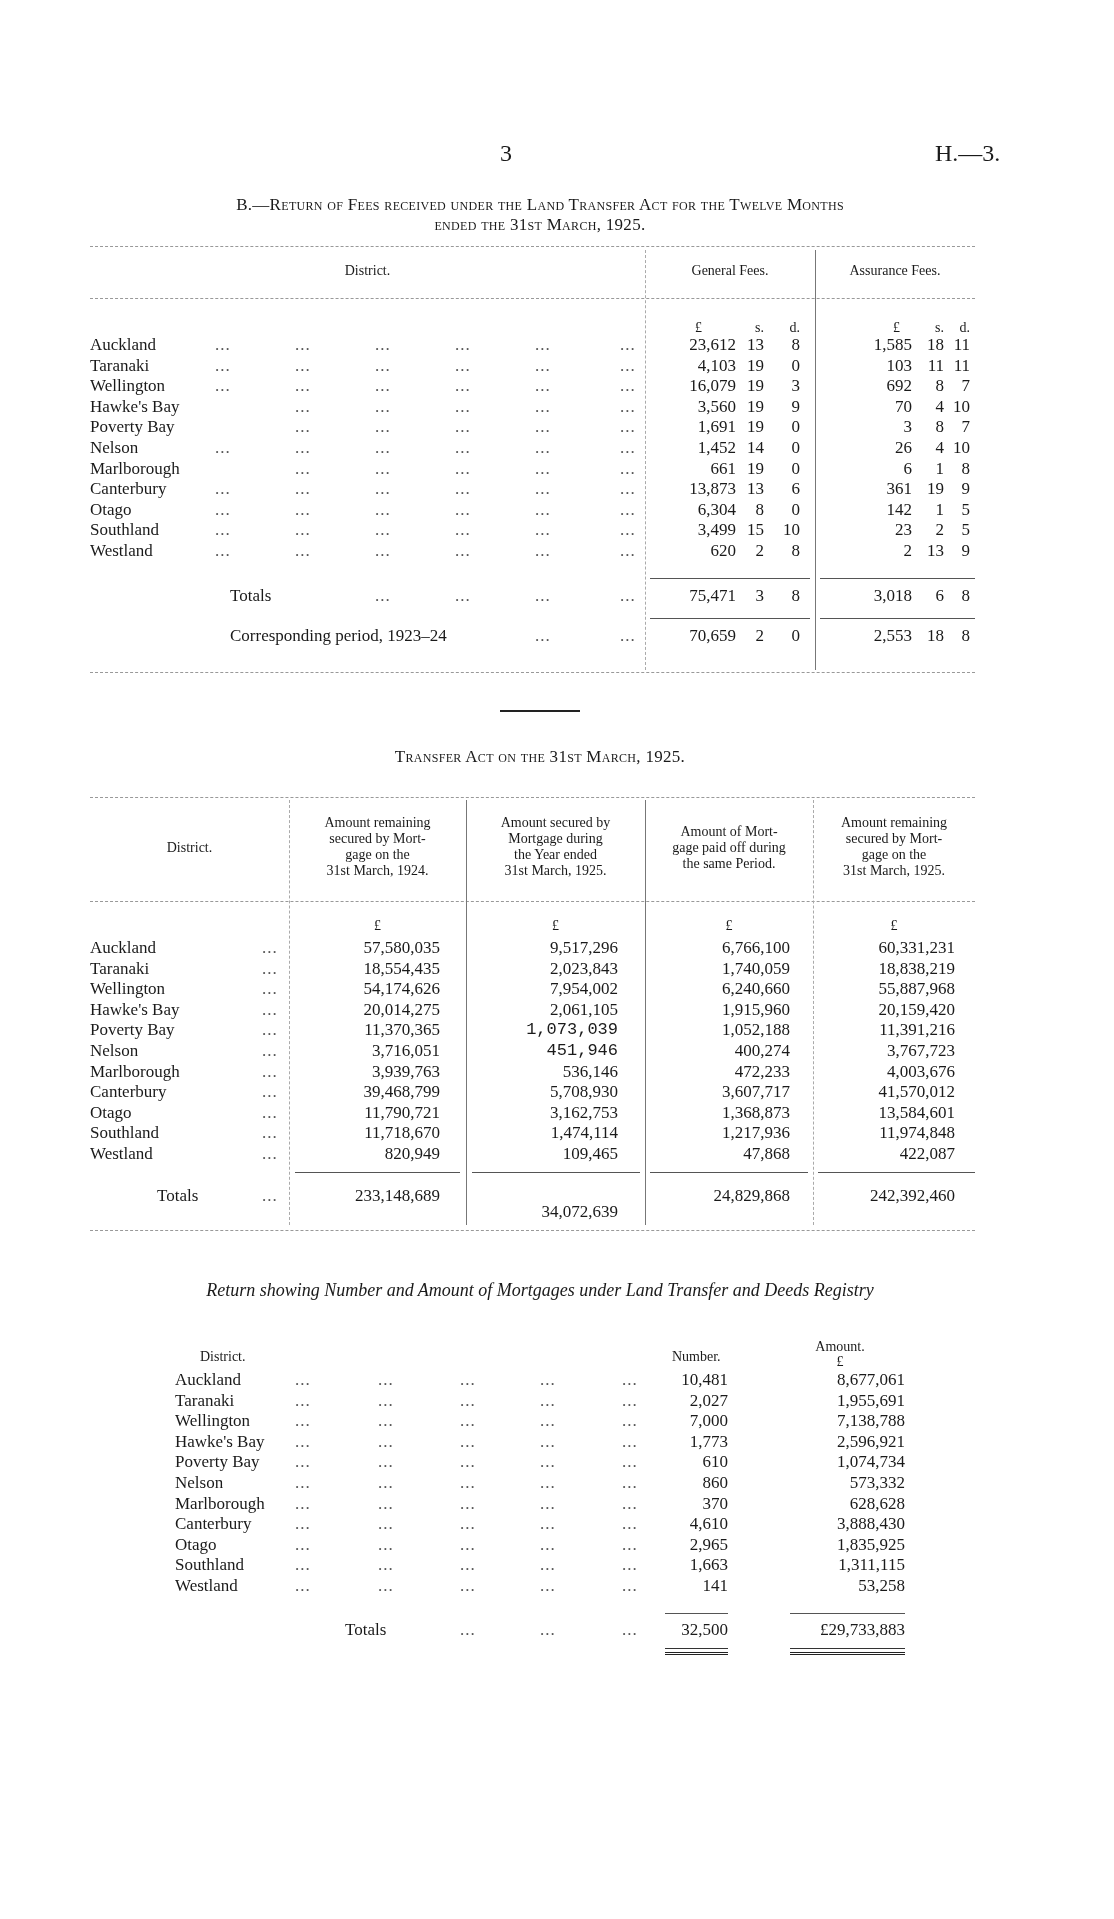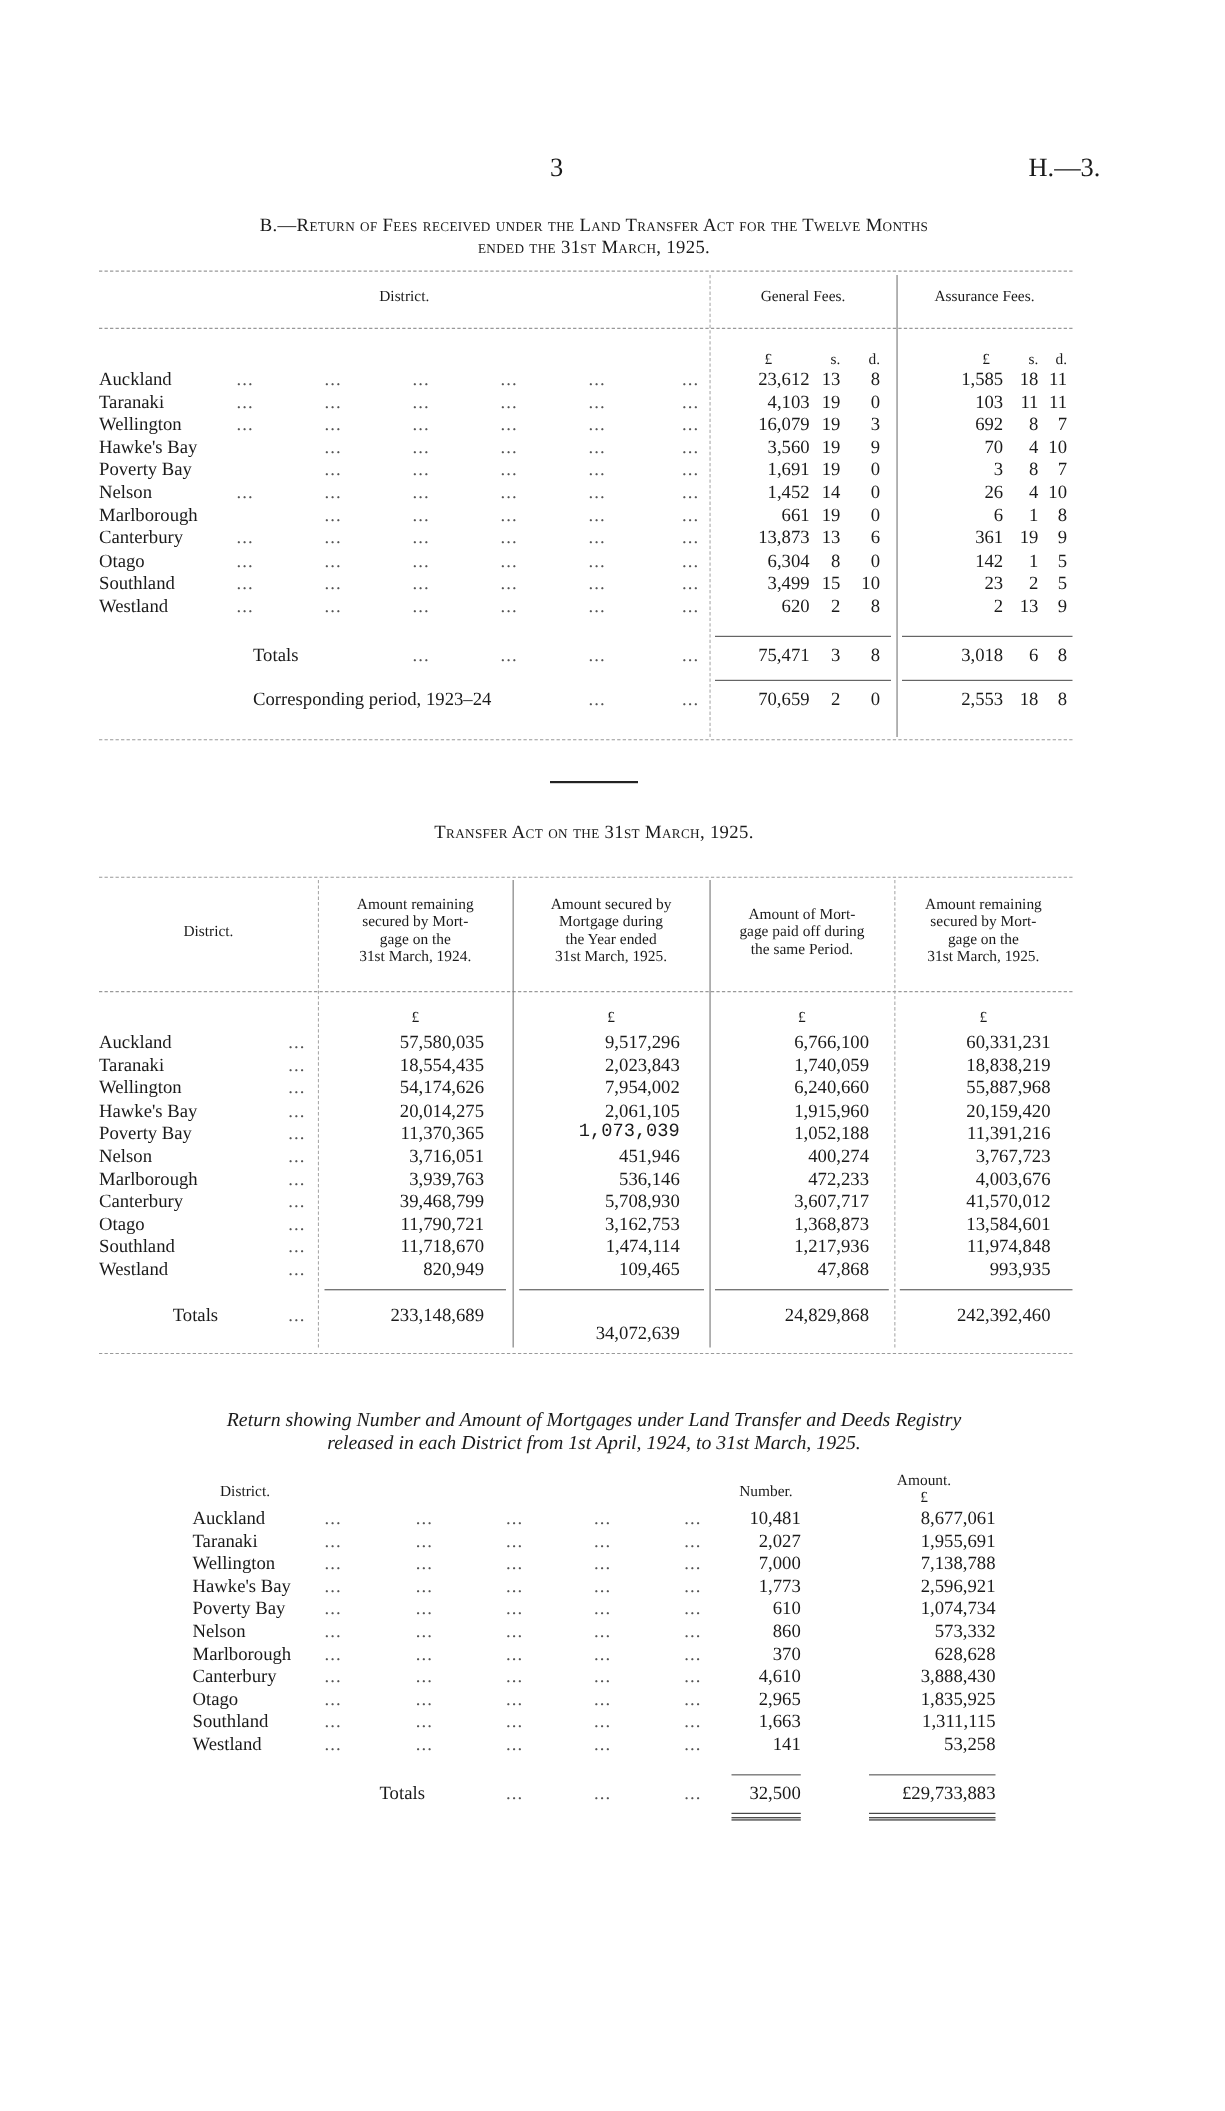--- a/index.html
+++ b/index.html
@@ -324,21 +324,21 @@
       <div class="cell dots" style="left:262px;top:1020.4px;">...</div>
       <div class="cell r" style="left:289px;width:151px;top:1020.4px;">11,370,365</div>
       <div class="cell r" style="left:466px;width:152px;top:1020.4px;font-family:Liberation Mono, monospace;">1,073,039</div>
       <div class="cell r" style="left:645px;width:145px;top:1020.4px;">1,052,188</div>
       <div class="cell r" style="left:813px;width:142px;top:1020.4px;">11,391,216</div>
     </div>
     <div class="" style="position:absolute;left:0;top:0;">
       <div class="cell" style="left:90px;top:1041.0px;">Nelson</div>
       <div class="cell dots" style="left:262px;top:1041.0px;">...</div>
       <div class="cell r" style="left:289px;width:151px;top:1041.0px;">3,716,051</div>
-      <div class="cell r" style="left:466px;width:152px;top:1041.0px;">451,946</div>
+      <div class="cell r" style="left:466px;width:152px;top:1041.0px;font-family:Liberation Mono, monospace;">451,946</div>
       <div class="cell r" style="left:645px;width:145px;top:1041.0px;">400,274</div>
       <div class="cell r" style="left:813px;width:142px;top:1041.0px;">3,767,723</div>
     </div>
     <div class="" style="position:absolute;left:0;top:0;">
       <div class="cell" style="left:90px;top:1061.6px;">Marlborough</div>
       <div class="cell dots" style="left:262px;top:1061.6px;">...</div>
       <div class="cell r" style="left:289px;width:151px;top:1061.6px;">3,939,763</div>
       <div class="cell r" style="left:466px;width:152px;top:1061.6px;">536,146</div>
       <div class="cell r" style="left:645px;width:145px;top:1061.6px;">472,233</div>
       <div class="cell r" style="left:813px;width:142px;top:1061.6px;">4,003,676</div>
@@ -366,38 +366,37 @@
       <div class="cell r" style="left:466px;width:152px;top:1123.4px;">1,474,114</div>
       <div class="cell r" style="left:645px;width:145px;top:1123.4px;">1,217,936</div>
       <div class="cell r" style="left:813px;width:142px;top:1123.4px;">11,974,848</div>
     </div>
     <div class="" style="position:absolute;left:0;top:0;">
       <div class="cell" style="left:90px;top:1144.0px;">Westland</div>
       <div class="cell dots" style="left:262px;top:1144.0px;">...</div>
       <div class="cell r" style="left:289px;width:151px;top:1144.0px;">820,949</div>
       <div class="cell r" style="left:466px;width:152px;top:1144.0px;">109,465</div>
       <div class="cell r" style="left:645px;width:145px;top:1144.0px;">47,868</div>
-      <div class="cell r" style="left:813px;width:142px;top:1144.0px;">993,935</div>
+      <div class="cell r" style="left:813px;width:142px;top:1144.0px;">422,087</div>
     </div>
   </div>
 
 <div class="abs rule-solid" style="left:295px;width:165px;top:1172px;"></div>
 <div class="abs rule-solid" style="left:472px;width:168px;top:1172px;"></div>
 <div class="abs rule-solid" style="left:650px;width:158px;top:1172px;"></div>
 <div class="abs rule-solid" style="left:818px;width:157px;top:1172px;"></div>
 <div class="cell" style="left:157px;top:1186px;">Totals</div>
 <div class="cell dots" style="left:262px;top:1186px;">...</div>
 <div class="cell r" style="left:289px;width:151px;top:1186px;">233,148,689</div>
 <div class="cell r" style="left:466px;width:152px;top:1186px;margin-top:16px;">34,072,639</div>
 <div class="cell r" style="left:645px;width:145px;top:1186px;">24,829,868</div>
 <div class="cell r" style="left:813px;width:142px;top:1186px;">242,392,460</div>
 
 <div class="abs ital" style="left:90px;width:900px;top:1280px;">
   <div>Return showing Number and Amount of Mortgages under Land Transfer and Deeds Registry</div>
-  <div>released in each District from 1st April, 1924, to 31st March, 1925.</div>
 </div>
 <div class="cell small" style="left:200px;top:1349px;">District.</div>
 <div class="cell small" style="left:672px;top:1349px;">Number.</div>
 <div class="cell small c" style="left:800px;width:80px;top:1339px;">Amount.</div>
 <div class="cell small c" style="left:800px;width:80px;top:1354px;">£</div>
 
 <div id="table-d-body">
     <div class="" style="position:absolute;left:0;top:0;">
       <div class="cell" style="left:175px;top:1370.0px;">Auckland</div>
       <div class="cell dots" style="left:295px;top:1370.0px;">...</div>

